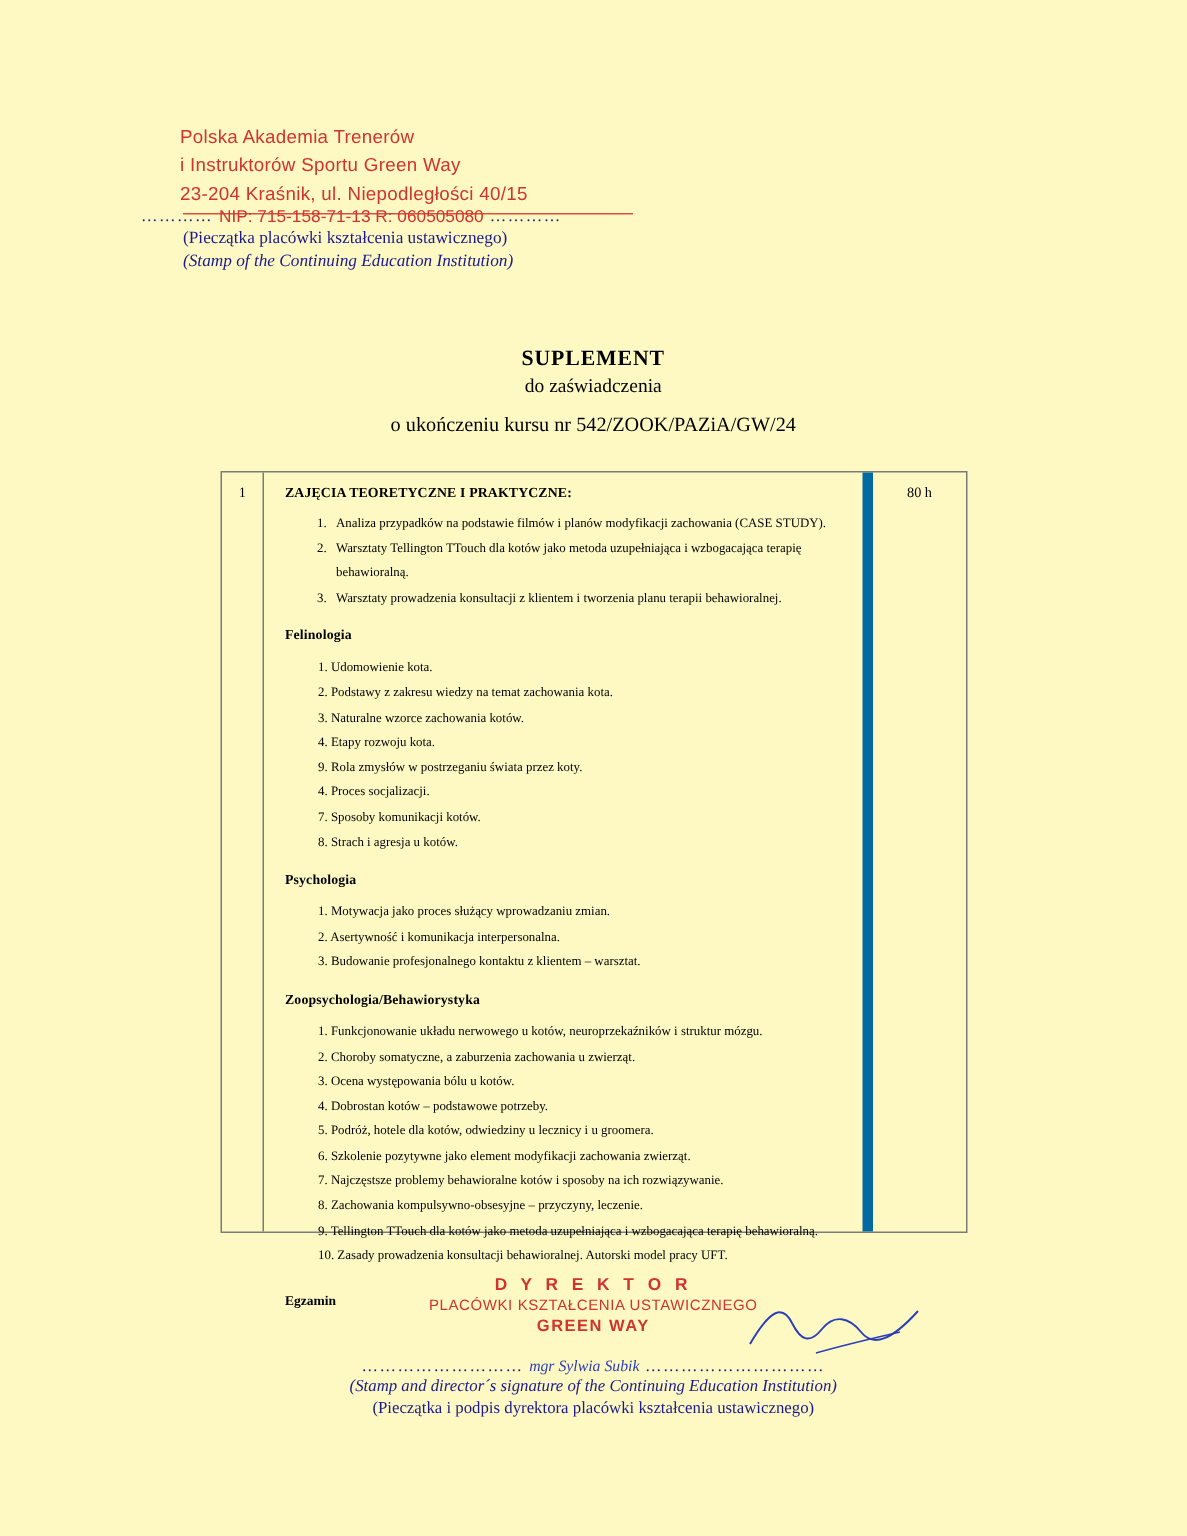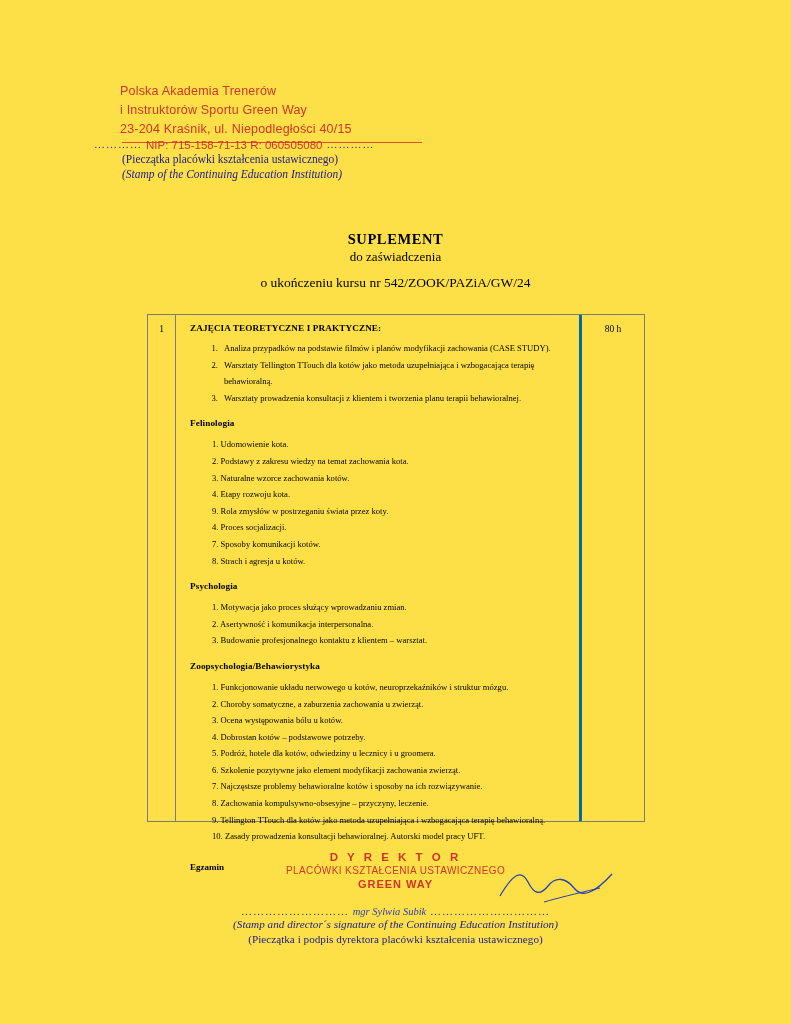--- a/index.html
+++ b/index.html
@@ -10,21 +10,21 @@
   body {
     width: 791px;
     height: 1024px;
     overflow: hidden;
     font-family: "Liberation Serif", serif;
   }
   .page {
     position: relative;
     width: 791px;
     height: 1024px;
-    background: #fde047;
+    background: #fef9c3;
     box-sizing: border-box;
   }
 
   
   .stamp-block {
     position: absolute;
     left: 120px;
     top: 82px;
     width: 420px;
   }
@@ -123,21 +123,21 @@
     border-right: 1px solid #7b7b7b;
     box-sizing: border-box;
     padding-top: 9px;
     text-align: center;
     font-family: "Liberation Serif", serif;
     font-size: 9.5px;
     color: #000;
   }
   .col-body {
     flex: 1;
-    border-right: 3px solid #0369a1;
+    border-right: 7px solid #0369a1;
     box-sizing: border-box;
     padding: 8px 10px 6px 14px;
   }
   .col-hours {
     width: 62px;
     box-sizing: border-box;
     padding-top: 9px;
     text-align: center;
     font-family: "Liberation Serif", serif;
     font-size: 9.5px;

